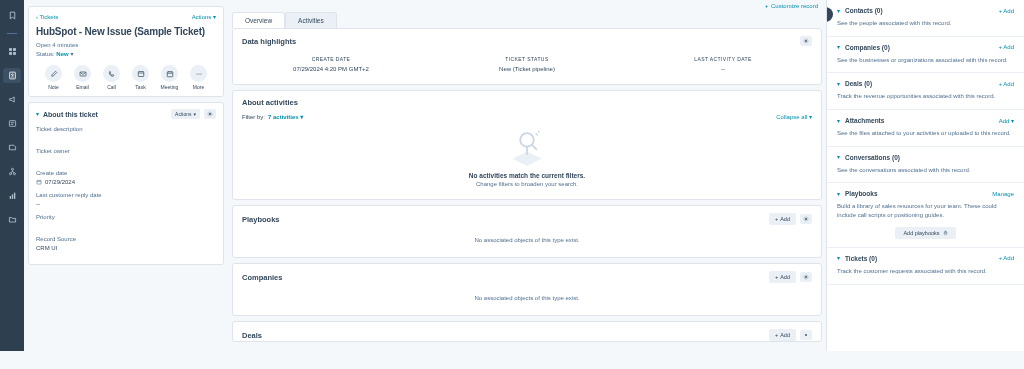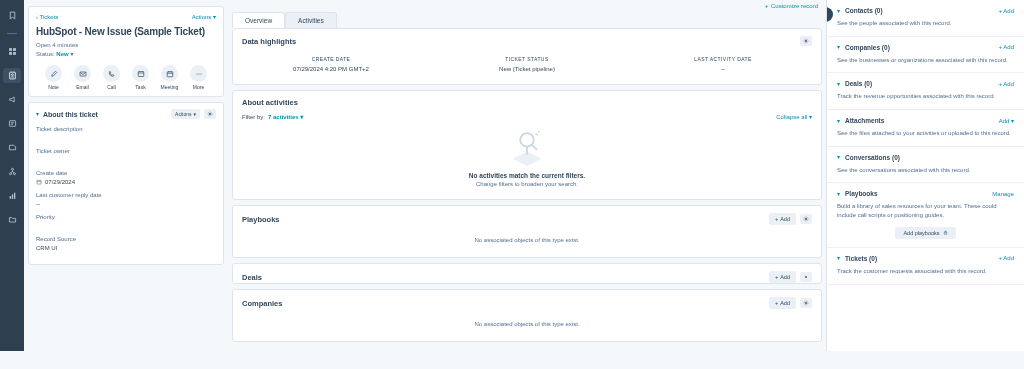--- a/index.html
+++ b/index.html
@@ -383,46 +383,46 @@
                 <circle cx="8" cy="8" r="5.2" fill="none" stroke="currentColor" stroke-width="1.3" stroke-dasharray="2 1.6"></circle>
               </svg>
           </span>
         </div>
       </div>
       <div class="assocempty">No associated objects of this type exist.</div>
     </div>
 
     <div class="panel">
       <div class="panelhead">
-        <span class="paneltitle">Deals</span>
-        <div class="assocbtns">
-          <span class="addbtn">+ <span>Add</span></span>
-          <span class="minigear">
-            <svg viewBox="0 0 16 16" fill="currentColor">
-                <circle cx="8" cy="8" r="2.4"></circle>
-              </svg>
-          </span>
-        </div>
-      </div>
-    </div>
-
-    <div class="panel">
-      <div class="panelhead">
         <span class="paneltitle">Companies</span>
         <div class="assocbtns">
           <span class="addbtn">+ <span>Add</span></span>
           <span class="minigear">
             <svg viewBox="0 0 16 16" fill="currentColor">
                 <circle cx="8" cy="8" r="2.4"></circle>
                 <circle cx="8" cy="8" r="5.2" fill="none" stroke="currentColor" stroke-width="1.3" stroke-dasharray="2 1.6"></circle>
               </svg>
           </span>
         </div>
       </div>
       <div class="assocempty">No associated objects of this type exist.</div>
+    </div>
+
+    <div class="panel">
+      <div class="panelhead">
+        <span class="paneltitle">Deals</span>
+        <div class="assocbtns">
+          <span class="addbtn">+ <span>Add</span></span>
+          <span class="minigear">
+            <svg viewBox="0 0 16 16" fill="currentColor">
+                <circle cx="8" cy="8" r="2.4"></circle>
+              </svg>
+          </span>
+        </div>
+      </div>
     </div>
   </div>
 
   <div class="rightcol">
     <div class="collapsebtn">»</div>
 
     <div class="rsec">
       <div class="rsechead">
         <div class="rsecleft">
           <span class="caret">▾</span>

